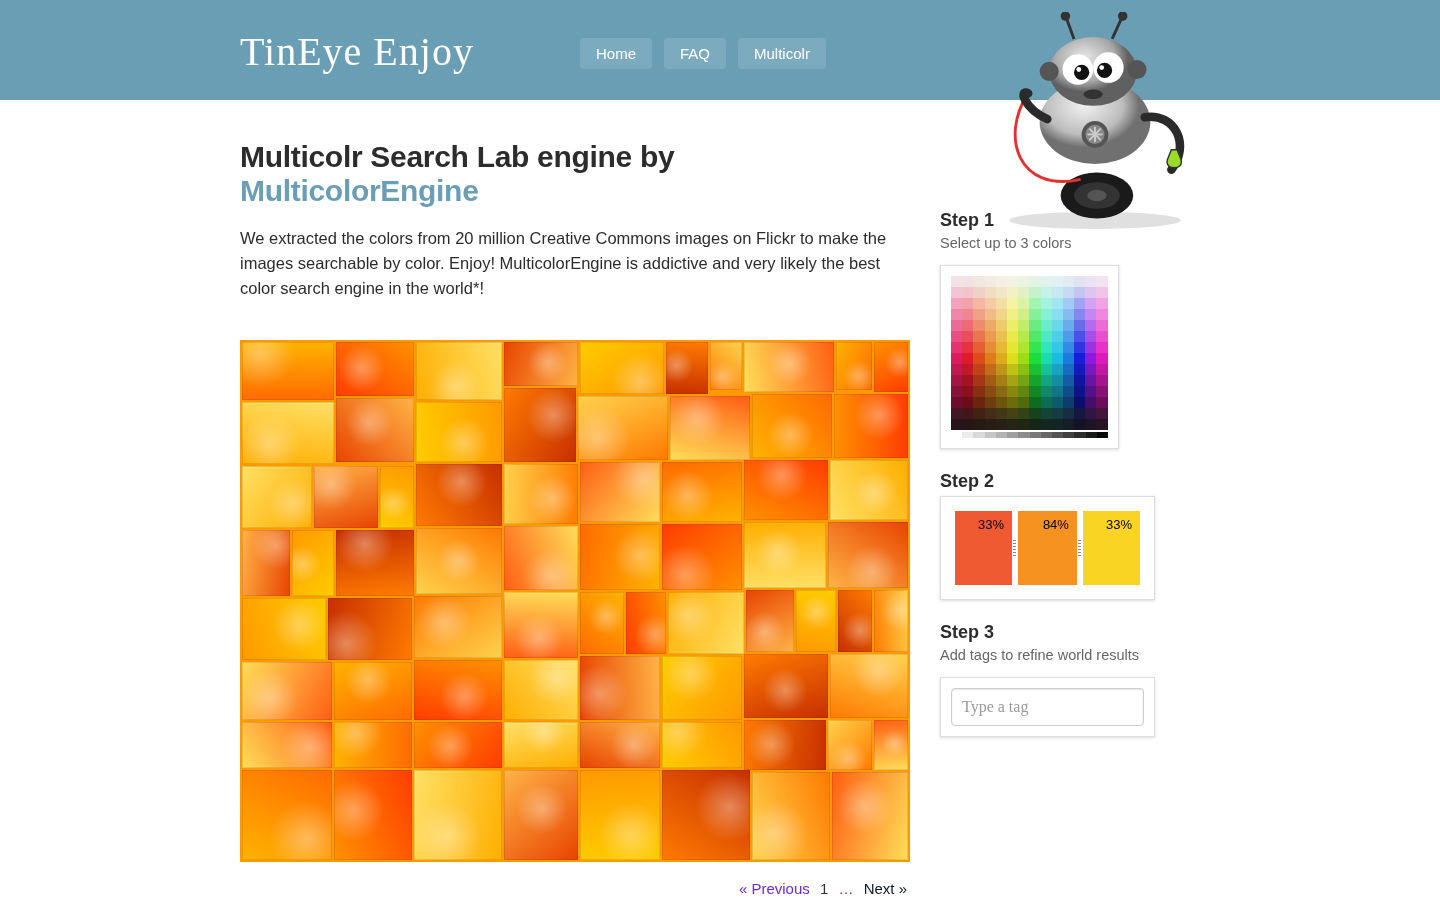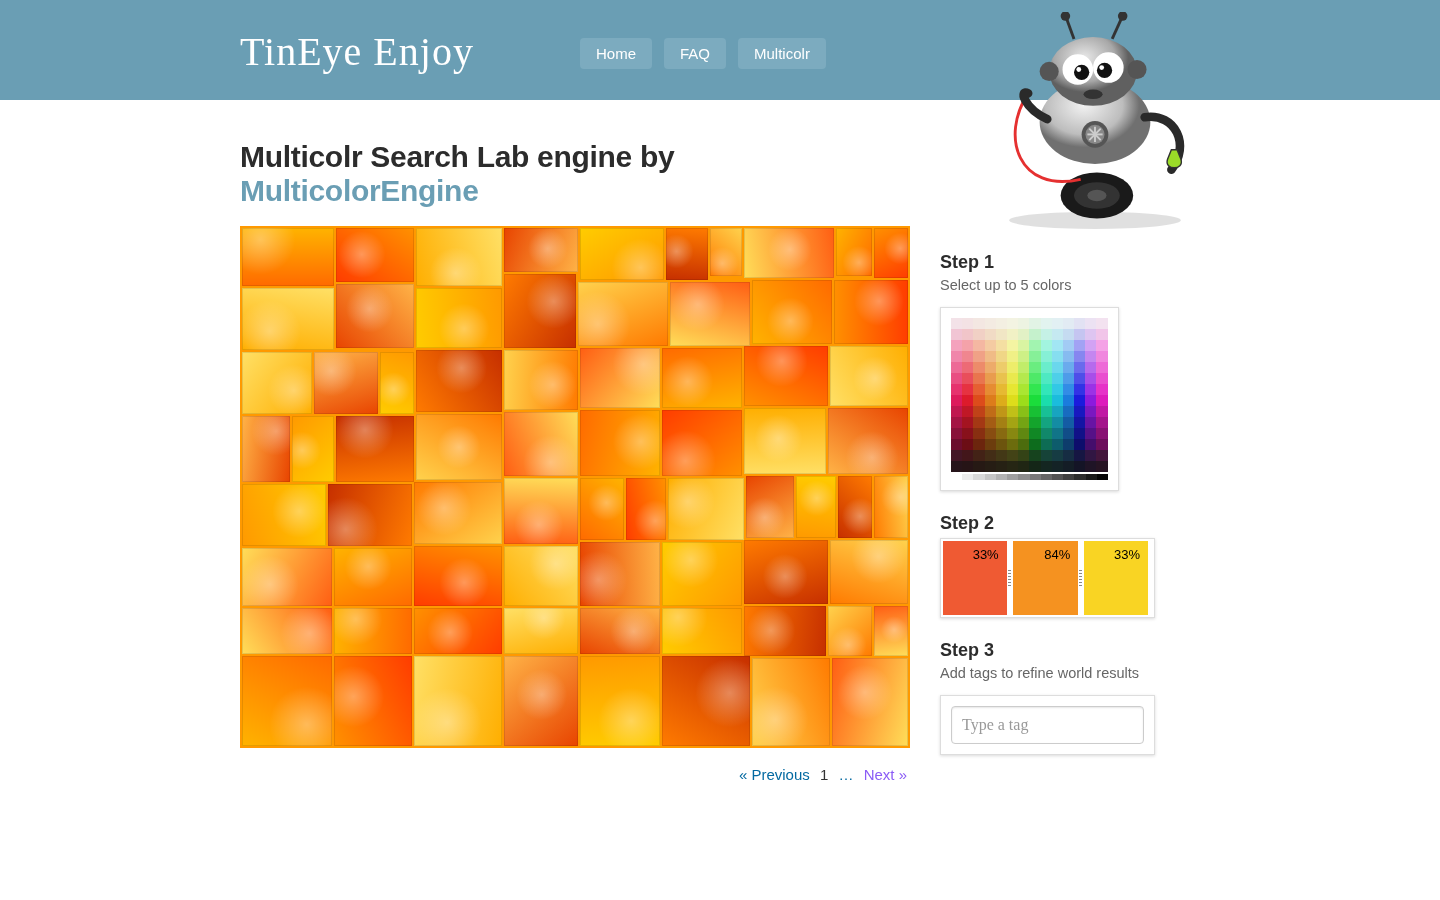--- a/index.html
+++ b/index.html
@@ -75,22 +75,22 @@
     line-height: 1.5;
     color: #2c2c2c;
     margin-bottom: 40px;
   }
   .pagination {
     text-align: right;
     font-size: 15px;
     margin-top: 18px;
     color: #333;
   }
-  .pagination .muted { color: #0369a1; }
-  .pagination .link { color: #8b5cf6; cursor: pointer; }
+  .pagination .muted { color: #6d28d9; }
+  .pagination .link { color: #0f172a; cursor: pointer; }
   .pagination span { margin: 0 3px; }
   
   .mosaic {
     width: 670px;
     height: 522px;
     position: relative;
     overflow: hidden;
     background: #f90;
   }
   .tile {
@@ -123,21 +123,21 @@
   .palette {
     width: 157px;
   }
   .palette-row { display: flex; height: 11px; }
   .palette-cell { width: 11.2px; height: 11px; cursor: pointer; }
   .gray-row { display: flex; height: 6px; margin-top: 2px; }
   .gray-cell { flex: 1; height: 6px; }
   .composition-box {
     border: 1px solid #ddd;
     box-shadow: 0 1px 3px rgba(0,0,0,0.15);
-    padding: 2px;
+    padding: 14px;
     display: flex;
     align-items: flex-end;
   }
   .chip {
     height: 74px;
     position: relative;
     font-size: 13px;
     color: #000;
     text-align: right;
     padding: 6px 8px 0 0;
@@ -242,20 +242,21 @@
       <ellipse cx="108" cy="86" rx="10" ry="5" fill="#333"></ellipse>
     </svg>
   </div>
 </div>
 
 <div class="main">
   <div class="left">
     <h1>
       <span>Multicolr Search Lab engine by </span><span class="engine">MulticolorEngine</span>
     </h1>
+    <p class="intro">We extracted the colors from 20 million Creative Commons images on Flickr to make the images searchable by color. Enjoy! MulticolorEngine is addictive and very likely the best color search engine in the world*!</p>
 
     <div class="mosaic" id="mosaic">
         <div class="tile" style="left: 2px; top: 2px; width: 92px; height: 58px; background: radial-gradient(circle at 20% 20%, rgba(255, 255, 255, 0.35), transparent 40%), linear-gradient(0deg, rgb(255, 106, 0), rgb(255, 179, 0)); box-shadow: rgba(0, 0, 0, 0.1) 0px 0px 0px 1px inset;"></div>
         <div class="tile" style="left: 96px; top: 2px; width: 78px; height: 54px; background: radial-gradient(circle at 33% 49%, rgba(255, 255, 255, 0.35), transparent 40%), linear-gradient(37deg, rgb(255, 60, 0), rgb(255, 145, 0)); box-shadow: rgba(0, 0, 0, 0.1) 0px 0px 0px 1px inset;"></div>
         <div class="tile" style="left: 176px; top: 2px; width: 86px; height: 58px; background: radial-gradient(circle at 46% 78%, rgba(255, 255, 255, 0.35), transparent 40%), linear-gradient(74deg, rgb(255, 174, 0), rgb(255, 224, 102)); box-shadow: rgba(0, 0, 0, 0.1) 0px 0px 0px 1px inset;"></div>
         <div class="tile" style="left: 264px; top: 2px; width: 74px; height: 44px; background: radial-gradient(circle at 59% 47%, rgba(255, 255, 255, 0.35), transparent 40%), linear-gradient(111deg, rgb(232, 68, 0), rgb(255, 179, 71)); box-shadow: rgba(0, 0, 0, 0.1) 0px 0px 0px 1px inset;"></div>
         <div class="tile" style="left: 340px; top: 2px; width: 84px; height: 52px; background: radial-gradient(circle at 72% 76%, rgba(255, 255, 255, 0.35), transparent 40%), linear-gradient(148deg, rgb(255, 204, 0), rgb(255, 153, 0)); box-shadow: rgba(0, 0, 0, 0.1) 0px 0px 0px 1px inset;"></div>
         <div class="tile" style="left: 426px; top: 2px; width: 42px; height: 52px; background: radial-gradient(circle at 25% 45%, rgba(255, 255, 255, 0.35), transparent 40%), linear-gradient(185deg, rgb(255, 123, 0), rgb(198, 47, 0)); box-shadow: rgba(0, 0, 0, 0.1) 0px 0px 0px 1px inset;"></div>
         <div class="tile" style="left: 470px; top: 2px; width: 32px; height: 48px; background: radial-gradient(circle at 38% 74%, rgba(255, 255, 255, 0.35), transparent 40%), linear-gradient(222deg, rgb(255, 210, 77), rgb(255, 122, 0)); box-shadow: rgba(0, 0, 0, 0.1) 0px 0px 0px 1px inset;"></div>
         <div class="tile" style="left: 504px; top: 2px; width: 90px; height: 50px; background: radial-gradient(circle at 51% 43%, rgba(255, 255, 255, 0.35), transparent 40%), linear-gradient(259deg, rgb(255, 94, 19), rgb(255, 222, 89)); box-shadow: rgba(0, 0, 0, 0.1) 0px 0px 0px 1px inset;"></div>
@@ -329,23 +330,23 @@
       <span class="muted">« Previous</span>
       <span>1</span>
       <span class="muted">…</span>
       <span class="link">Next »</span>
     </div>
 
   </div>
 
   <div class="right">
 
-    <div class="step-block" style="margin-top:112px;">
+    <div class="step-block" style="margin-top:70px;">
       <div class="step-title">Step 1</div>
-      <div class="step-sub">Select up to 5 colors</div>
+      <div class="step-sub">Select up to 3 colors</div>
       <div class="palette-box">
         <div class="palette" id="palette">
             <div class="palette-row">
               <div class="palette-cell" style="background: rgb(243, 226, 232);"></div>
               <div class="palette-cell" style="background: rgb(243, 226, 228);"></div>
               <div class="palette-cell" style="background: rgb(243, 231, 226);"></div>
               <div class="palette-cell" style="background: rgb(243, 235, 226);"></div>
               <div class="palette-cell" style="background: rgb(243, 239, 226);"></div>
               <div class="palette-cell" style="background: rgb(243, 243, 226);"></div>
               <div class="palette-cell" style="background: rgb(237, 243, 226);"></div>

